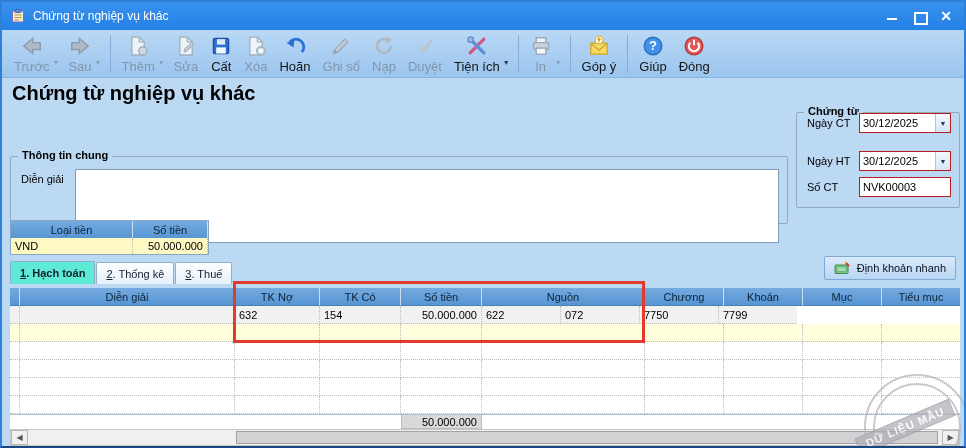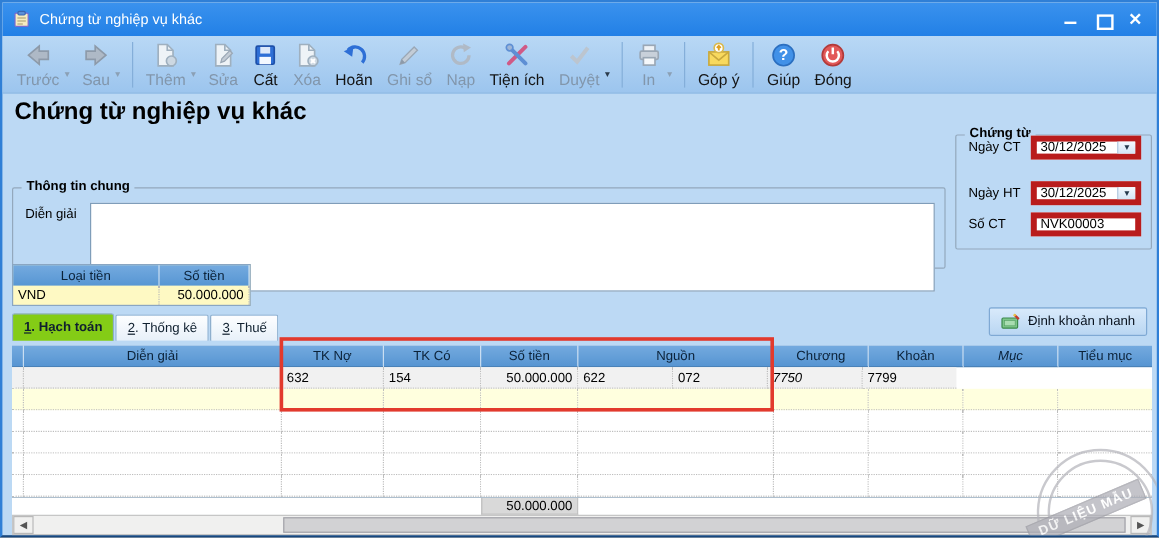--- a/index.html
+++ b/index.html
@@ -45,56 +45,56 @@
   }
   #gb-info  { left:8px;  top:110px; width:778px; height:68px;margin-top:44px; }
   #gb-ct    { left:794px; top:110px; width:164px; height:96px; }
   .fld-label { position:absolute; font-size:11px; color:#000; }
   textarea.dg {
     position:absolute; left:64px; top:12px; width:704px; height:74px;
     border:1px solid #7f9db9; background:#fff; resize:none; font:11px "Liberation Sans",sans-serif; padding:2px 4px;
   }
   .ct-row { position:absolute; left:10px; right:8px; height:20px; display:flex; align-items:center; }
   .ct-row .lbl { width:52px; font-size:11px; }
-  .combo { flex:1; height:20px; border:5px solid #b91c1c; background:#fff; display:flex; position:relative; }
+  .combo { flex:1; height:20px; border:1px solid #b91c1c; background:#fff; display:flex; position:relative; }
   .combo input { border:0; outline:0; width:calc(100% - 16px); font:11px "Liberation Sans",sans-serif; padding:0 3px; background:transparent; }
   .combo .drop { position:absolute; right:0; top:0; width:15px; height:100%; background:linear-gradient(#f4f9ff,#d4e5f6); border-left:1px solid #aac4dc; display:flex; align-items:center; justify-content:center; font-size:7px; color:#24384c; }
   .plain input { width:100%; }
   
   #cur-table { position:absolute; left:8px; top:218px; width:199px; border:1px solid #8aa6c2; background:#fef9c3; font-size:11px; }
   .cur-head { display:flex; height:17px; background:linear-gradient(#74aadf,#5796d3); color:#0b2239; }
   .cur-head div { display:flex; align-items:center; justify-content:center; border-right:1px solid rgba(255,255,255,.65); }
   .cur-body { display:flex; height:16px; }
   .cur-body div { display:flex; align-items:center; padding:0 4px; border-right:1px dotted #b9b9b9; }
   .cur-c1 { width:122px; } .cur-c2 { width:75px; }
   .cur-body .cur-c2 { justify-content:flex-end; }
   
   .tabs { position:absolute; left:8px; top:259px; display:flex; height:23px; align-items:flex-end; }
   .tab {
     height:22px; display:flex; align-items:center; padding:0 9px; font-size:11px;
     background:linear-gradient(#fdfeff,#e7f0f9); border:1px solid #8fafcd; border-bottom:0;
     border-radius:2px 2px 0 0; margin-right:1px; color:#10202f;
   }
-  .tab.active { background:#84cc16; font-weight:bold; height:23px; }
+  .tab.active { background:#5eead4; font-weight:bold; height:23px; }
   .tab .u { text-decoration:underline; }
   .quick-btn {
     position:absolute; right:8px; top:254px; height:24px; display:flex; align-items:center; gap:6px;
     padding:0 9px; font-size:11px; color:#07101c;
     background:linear-gradient(#d9eafb,#b9d6f2); border:1px solid #7fa9d4; border-radius:2px;
   }
   
   #grid { position:absolute; left:8px; top:286px; width:950px; background:#fff; font-size:11px; }
   .g-row { display:flex; }
   .g-row > div { border-right:1px dotted #bdbdbd; border-bottom:1px dotted #bdbdbd; padding:0 4px; height:18px; display:flex; align-items:center; overflow:hidden; white-space:nowrap; }
   .g-head > div {
     background:linear-gradient(#74aadf,#5795d2); color:#0b2239;
     justify-content:center; border-right:1px solid rgba(255,255,255,.65); border-bottom:1px solid #4a82b8;
   }
   .c0{width:10px;padding:0!important;} .c1{width:215px;} .c2{width:85px;} .c3{width:81px;}
-  .c4{width:81px;} .c5{width:163px;} .c6{width:79px;} .c7{width:79px;} .c8{width:79px;font-style:italic;} .c9{width:78px;border-right:0!important;}
+  .c4{width:81px;} .c5{width:163px;} .c6{width:79px;} .c7{width:79px;} .c8{width:79px;} .c9{width:78px;border-right:0!important;}
   .num { justify-content:flex-end !important; }
   .row-data > div { background:#f1f1f1; }
   .row-new  > div { background:#ffffde; }
   .row-empty > div { background:#fff; }
   .g-sum { display:flex; border-top:1px solid #aebfce; }
   .g-sum > div { height:14px; padding:0 4px; display:flex; align-items:center; background:#fff; }
   .g-sum .sum-cell { background:#d9d9d9; justify-content:flex-end; border:1px solid #bdbdbd; border-top:0; }
   
   #red-box { position:absolute; left:231px; top:279px; width:412px; height:62px; border:3px solid #e23a2d; z-index:40; pointer-events:none; }
   
@@ -226,38 +226,38 @@
     <div class="tb-btn disabled">
       <span class="tb-ico">
         <svg width="22" height="22" viewBox="0 0 16 16">
             <path d="M13 8 A5 5 0 1 1 10.4 3.6" fill="none" stroke="#b0bac6" stroke-width="2"></path>
             <polygon points="9.4,0.9 14.2,3.4 9.8,6.2" fill="#b0bac6"></polygon>
           </svg>
       </span>
       <span class="tb-lbl">Nạp</span>
     </div>
 
+    <div class="tb-btn disabled">
+      <span class="tb-ico">
+        <svg width="22" height="22" viewBox="0 0 16 16">
+            <path d="M3 8.5 L6.5 12 L13 3.5" fill="none" stroke="#bcc5cf" stroke-width="2.4"></path>
+          </svg>
+      </span>
+      <span class="tb-lbl">Duyệt</span>
+    </div>
+
     <div class="tb-btn">
       <span class="tb-ico">
         <svg width="22" height="22" viewBox="0 0 16 16">
             <path d="M3 13 L13 3" stroke="#d05a86" stroke-width="2.4" stroke-linecap="round"></path>
             <path d="M3 3 L13 13" stroke="#5e8fd4" stroke-width="2.4" stroke-linecap="round"></path>
             <circle cx="3.4" cy="3.4" r="2" fill="#9fb6d6" stroke="#5e8fd4"></circle>
           </svg>
       </span>
       <span class="tb-lbl">Tiện ích</span>
-    </div>
-
-    <div class="tb-btn disabled">
-      <span class="tb-ico">
-        <svg width="22" height="22" viewBox="0 0 16 16">
-            <path d="M3 8.5 L6.5 12 L13 3.5" fill="none" stroke="#bcc5cf" stroke-width="2.4"></path>
-          </svg>
-      </span>
-      <span class="tb-lbl">Duyệt</span>
     </div>
     <span class="tb-caret">▼</span>
 
     <div class="tb-sep"></div>
 
     <div class="tb-btn disabled">
       <span class="tb-ico">
         <svg width="22" height="22" viewBox="0 0 16 16">
             <rect x="4.5" y="2" width="7" height="4" fill="#eef2f6" stroke="#9aa7b5"></rect>
             <rect x="2.5" y="5.5" width="11" height="5" rx="1" fill="#c8d0da" stroke="#9aa7b5"></rect>

